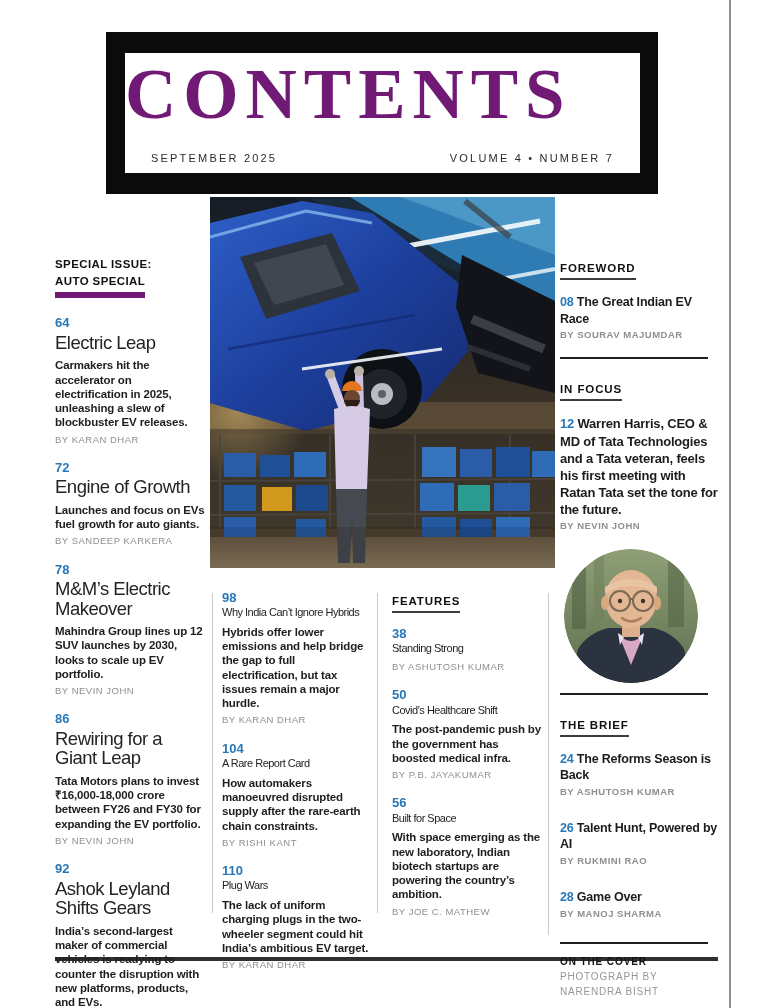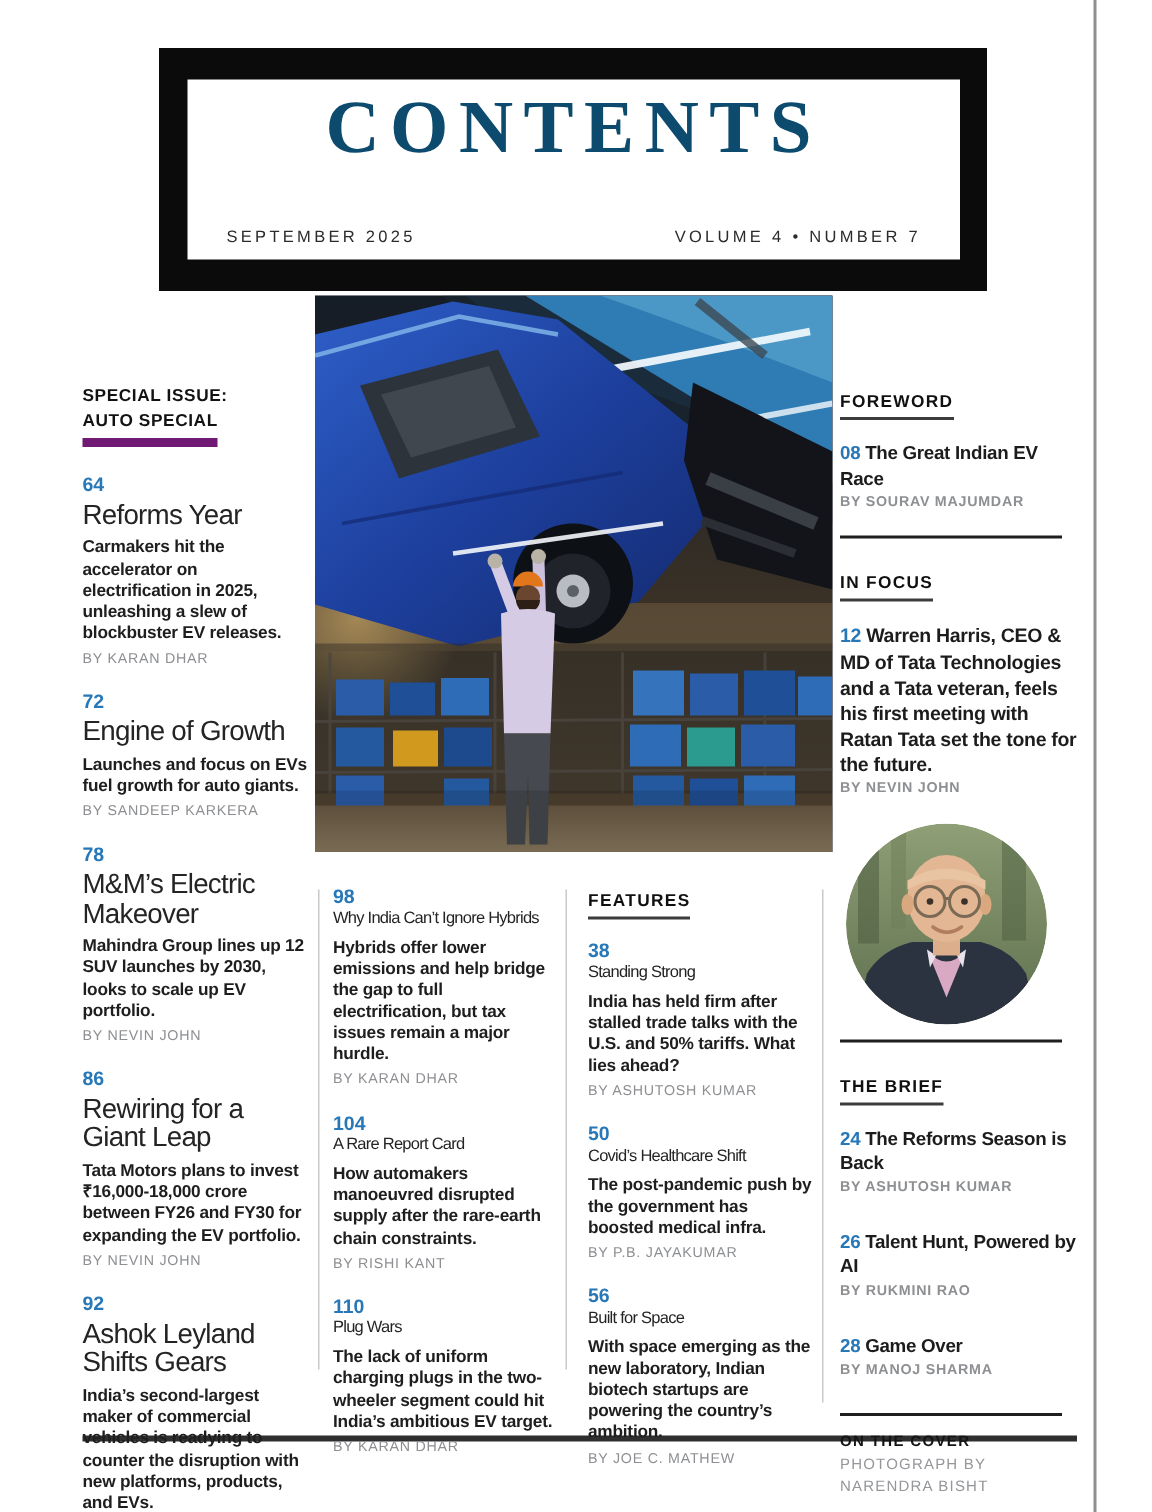--- a/index.html
+++ b/index.html
@@ -8,23 +8,23 @@
     background:#ffffff;
     font-family:"Liberation Sans", sans-serif;
     -webkit-font-smoothing:antialiased;
   }
   .abs{position:absolute;}
 
   
   .masthead{left:106px;top:32px;width:552px;height:162px;background:#0b0b0b;}
   .masthead-inner{position:absolute;left:19px;top:21px;right:18px;bottom:21px;background:#ffffff;}
   .masthead-title{
-    position:absolute;top:6px;left:0;right:0;text-align:center;
+    position:absolute;top:6px;left:0;right:0;text-align:left;
     font-family:"Liberation Serif", serif;font-weight:700;
-    font-size:50px;line-height:1;letter-spacing:7px;color:#0c4a6e;white-space:nowrap;
+    font-size:71px;line-height:1;letter-spacing:7px;color:#701a75;white-space:nowrap;
   }
   .masthead-meta{
     position:absolute;bottom:9px;left:26px;right:26px;
     display:flex;justify-content:space-between;
     font-size:11px;letter-spacing:2.2px;color:#2b2b2b;font-weight:500;
   }
 
   
   .page-edge{left:729px;top:0;width:2px;height:1008px;background:#8f8f8f;}
   .bottom-bar{left:55px;top:957px;width:663px;height:4px;background:#2f2f2f;}
@@ -193,21 +193,21 @@
 <div class="abs vdiv vdiv3"></div>
 
 <div class="col lcol">
   <div class="kicker">
     <span>SPECIAL ISSUE:</span><br>
     <span class="ul">AUTO SPECIAL</span>
   </div>
 
   <div class="item">
     <div class="pageno">64</div>
-    <div class="title">Reforms Year</div>
+    <div class="title">Electric Leap</div>
     <div class="desc">Carmakers hit the accelerator on electrification in 2025, unleashing a slew of blockbuster EV releases.</div>
     <div class="byline">BY KARAN DHAR</div>
   </div>
 
   <div class="item">
     <div class="pageno">72</div>
     <div class="title">Engine of Growth</div>
     <div class="desc">Launches and focus on EVs fuel growth for auto giants.</div>
     <div class="byline">BY SANDEEP KARKERA</div>
   </div>
@@ -256,21 +256,20 @@
     <div class="byline">BY KARAN DHAR</div>
   </div>
 </div>
 
 <div class="col fcol">
   <div class="sec-head">FEATURES</div>
 
   <div class="item">
     <div class="pageno">38</div>
     <div class="title">Standing Strong</div>
-    <div class="desc">India has held firm after stalled trade talks with the U.S. and 50% tariffs. What lies ahead?</div>
     <div class="byline">BY ASHUTOSH KUMAR</div>
   </div>
 
   <div class="item">
     <div class="pageno">50</div>
     <div class="title">Covid’s Healthcare Shift</div>
     <div class="desc">The post-pandemic push by the government has boosted medical infra.</div>
     <div class="byline">BY P.B. JAYAKUMAR</div>
   </div>
 

